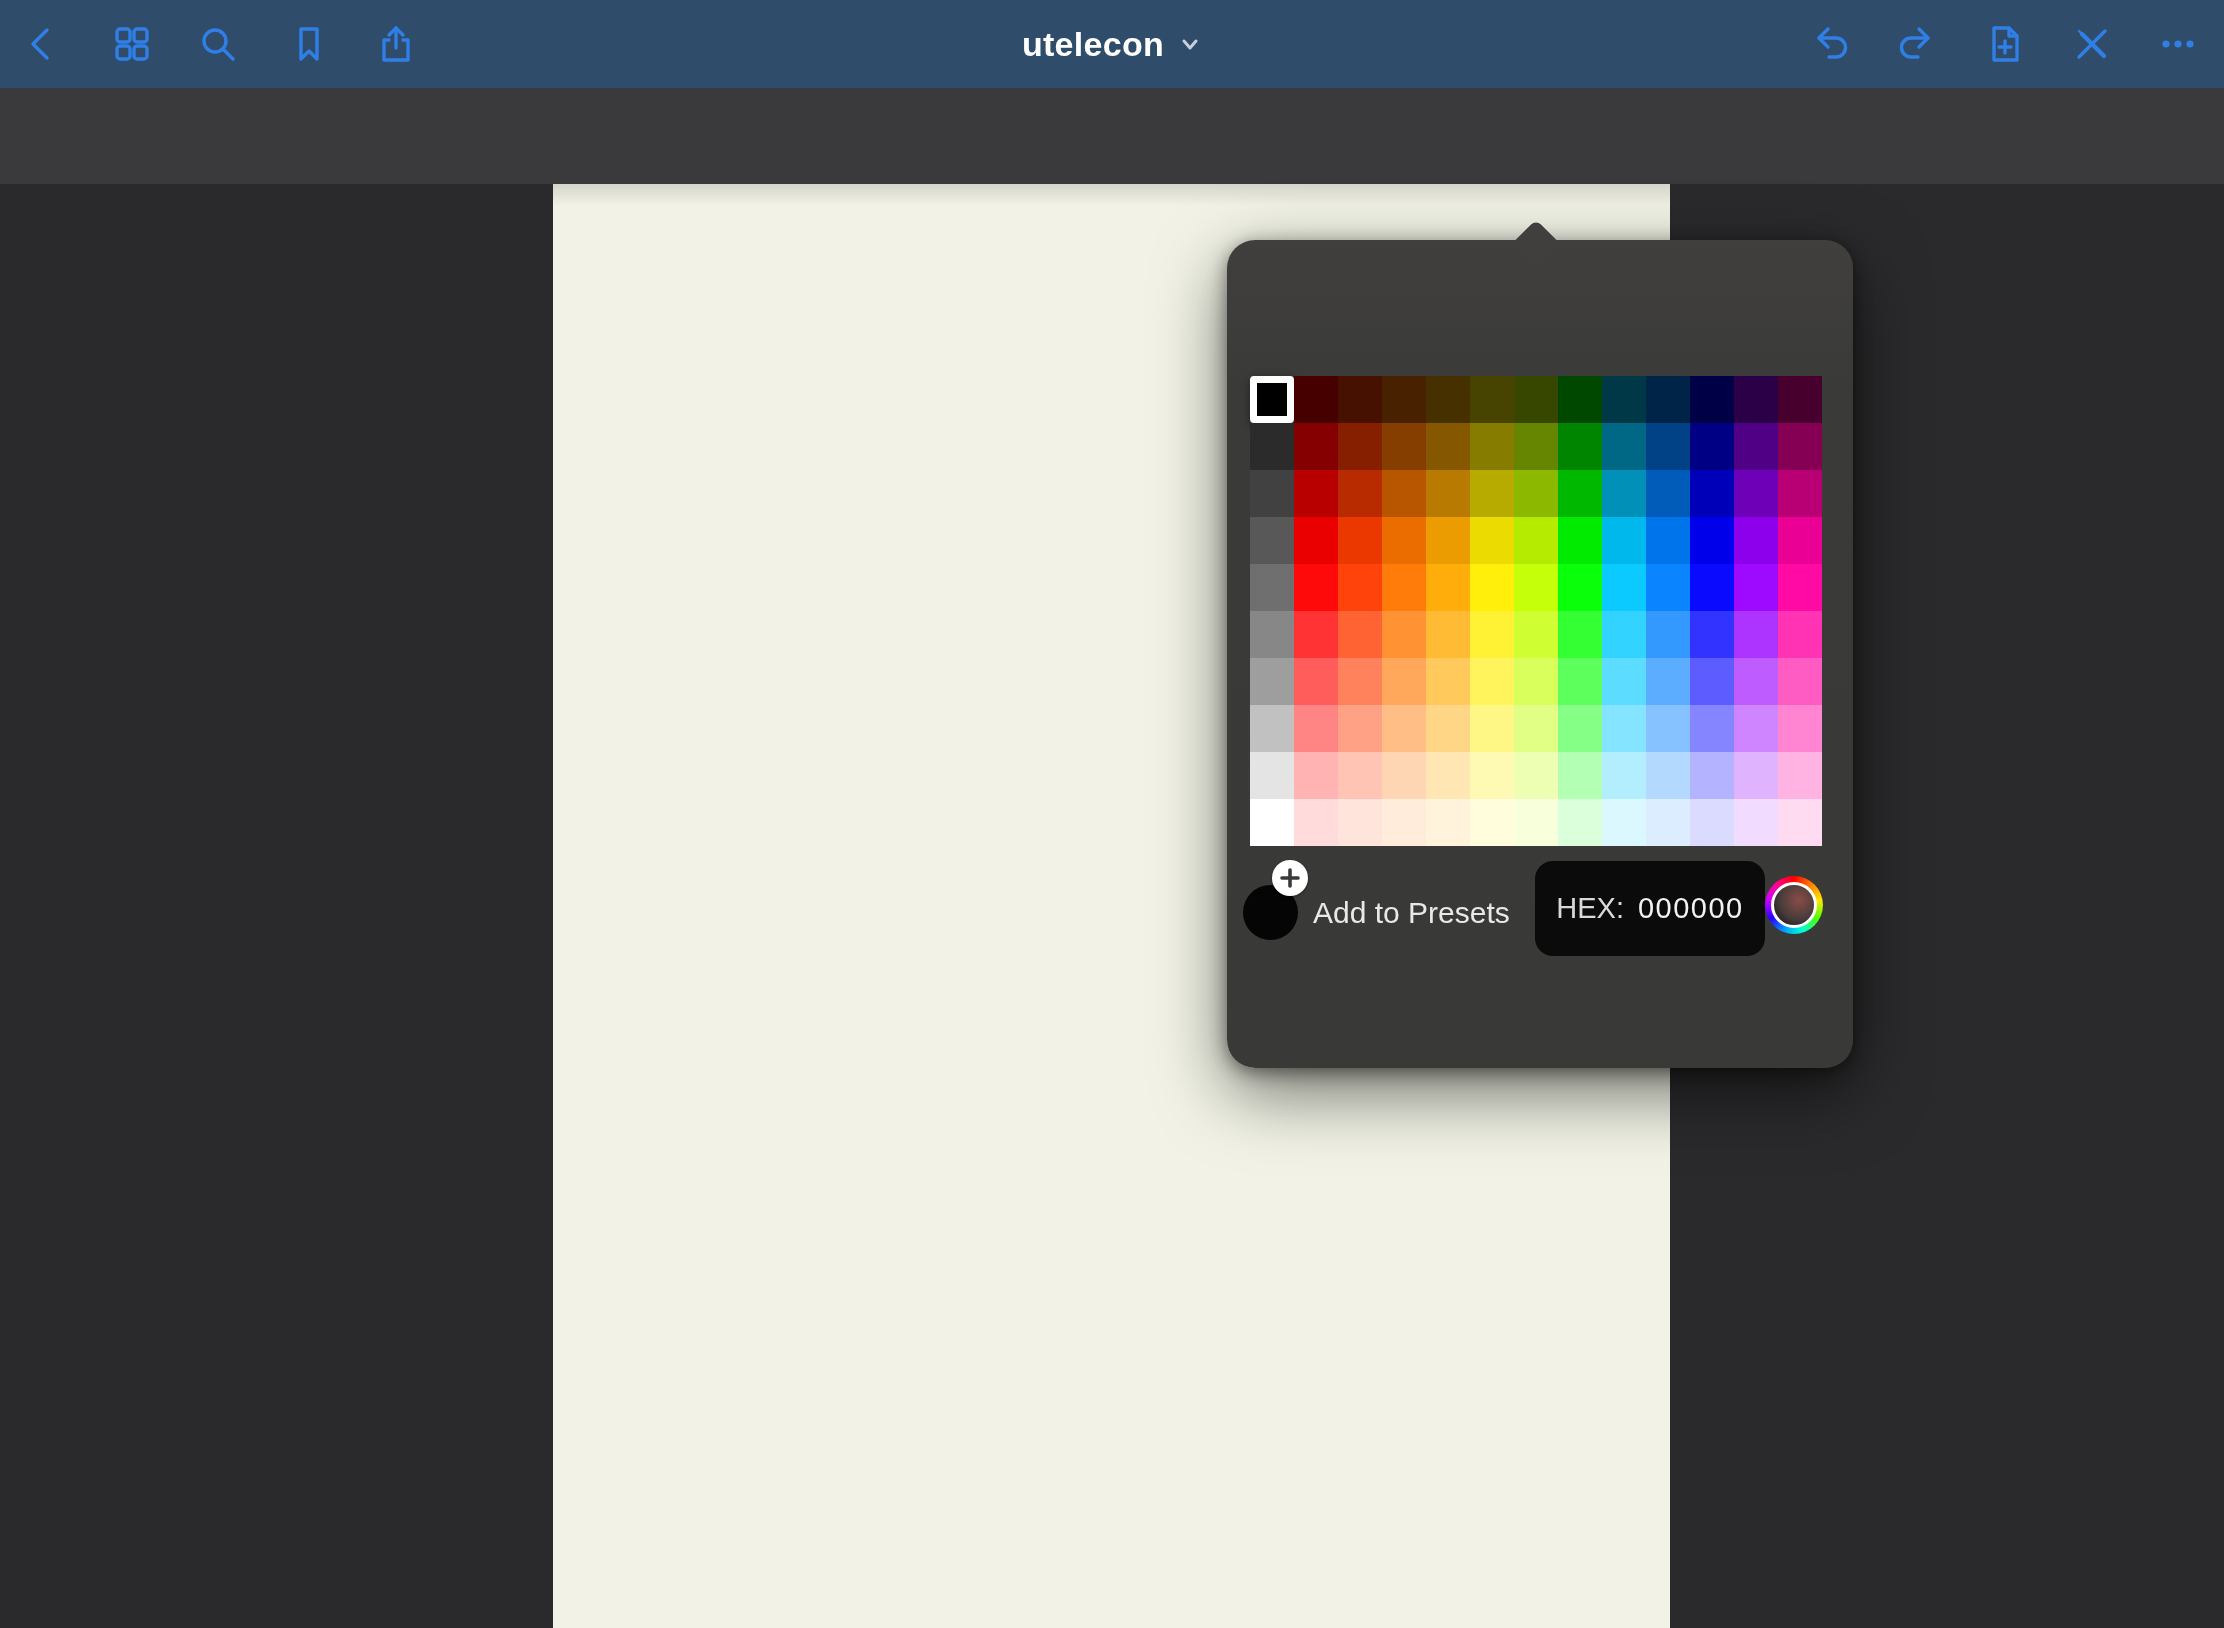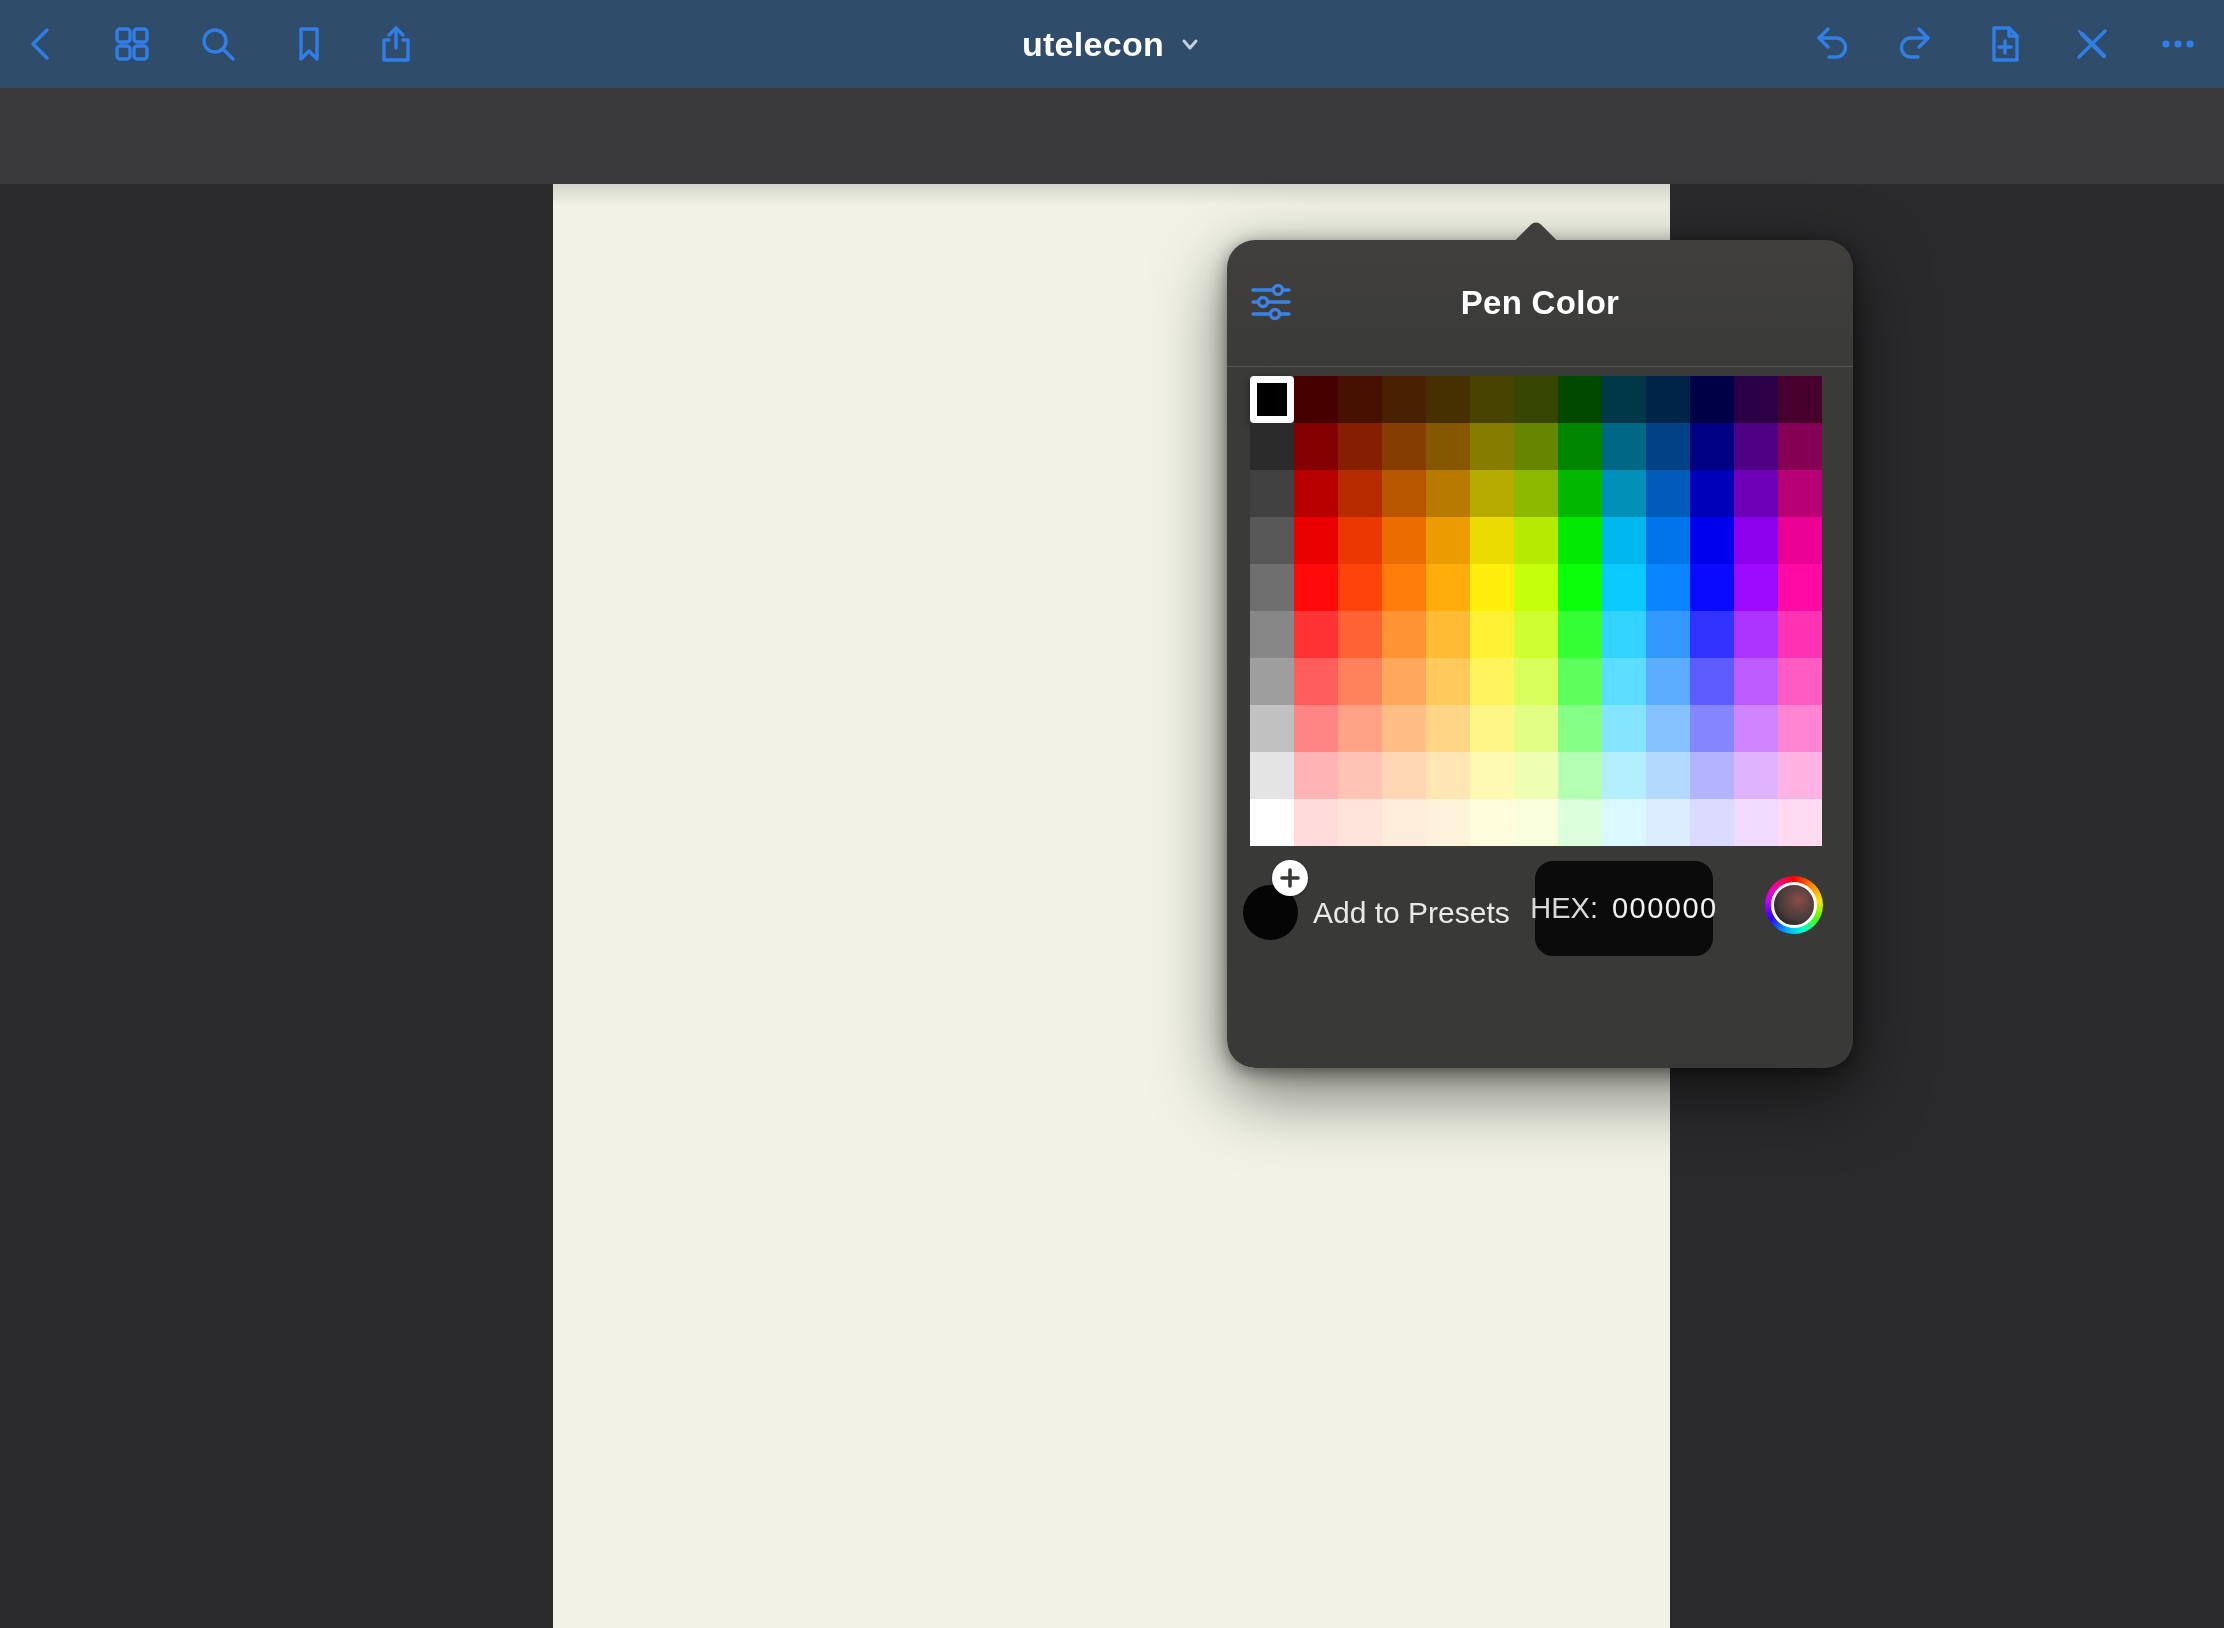--- a/index.html
+++ b/index.html
@@ -43,21 +43,21 @@
     grid-template-columns:repeat(13,1fr);grid-template-rows:repeat(10,1fr);}
   #color-grid .cell{width:100%;height:100%;}
   #color-grid .cell.sel{box-sizing:border-box;border:7px solid #fff;border-radius:4px;
     box-shadow:0 3px 8px rgba(0,0,0,.45);}
   #preset-swatch{left:16px;top:645px;width:55px;height:55px;border-radius:50%;}
   #preset-plus{left:45px;top:620px;width:36px;height:36px;border-radius:50%;background:#fff;
     display:flex;align-items:center;justify-content:center;box-shadow:0 1px 3px rgba(0,0,0,.4);}
   #preset-plus svg{stroke:#3A3A38;stroke-width:3.6;stroke-linecap:round;}
   #add-presets-label{left:86px;top:645px;height:55px;display:flex;align-items:center;
     color:#E9E9E7;font-size:30px;}
-  #hex-field{left:308px;top:621px;width:178px;height:95px;border-radius:18px;background:#0B0B0B;
+  #hex-field{left:308px;top:621px;width:230px;height:95px;border-radius:18px;background:#0B0B0B;
     display:flex;align-items:center;justify-content:center;gap:14px;}
   #hex-field .hx-label{color:#D9D9D9;font-size:29px;}
   #hex-field .hx-value{color:#F2F2F2;font-size:29px;letter-spacing:1.5px;}
   #wheel-btn{left:538px;top:636px;width:58px;height:58px;border-radius:50%;
     background:conic-gradient(#f00,#ff8000,#ffe600,#4dff00,#00ffd0,#00a2ff,#2a00ff,#c800ff,#ff0090,#f00);
     display:flex;align-items:center;justify-content:center;}
   #wheel-btn .core{width:40px;height:40px;border-radius:50%;border:3px solid #fff;
     background:radial-gradient(circle at 62% 38%, #8a4c48, #463c3a 55%, #141414 95%);}
   #seg-control{left:94px;top:755px;width:427px;height:64px;border-radius:16px;background:#4E4E4C;}
   #seg-custom-bg{left:218px;top:5px;width:204px;height:54px;border-radius:13px;background:#8B8B8F;
@@ -258,33 +258,20 @@
         <div class="bar"></div>
       </div>
   </div>
 
   <div id="canvas" class="abs"></div>
   <div id="paper" class="abs"></div>
 
   <div id="popup" class="abs">
     <div id="popup-arrow" class="abs"></div>
 
-    <div id="popup-header" class="abs">
-      <div id="sliders-btn" class="abs">
-        <svg width="46" height="46" viewBox="0 0 46 46">
-          <line x1="5" y1="11" x2="41" y2="11"></line>
-            <circle cx="30" cy="11" r="4.5" fill="#3B3B39"></circle>
-          <line x1="5" y1="23" x2="41" y2="23"></line>
-            <circle cx="15" cy="23" r="4.5" fill="#3B3B39"></circle>
-          <line x1="5" y1="35" x2="41" y2="35"></line>
-            <circle cx="27" cy="35" r="4.5" fill="#3B3B39"></circle>
-        </svg>
-      </div>
-      <div id="popup-title" class="abs">Pen Color</div>
-    </div>
 
     <div id="color-grid" class="abs">
         <div class="cell sel" style="background-color: rgb(0, 0, 0);"></div>
         <div class="cell" style="background-color: rgb(71, 0, 0);"></div>
         <div class="cell" style="background-color: rgb(71, 17, 0);"></div>
         <div class="cell" style="background-color: rgb(71, 33, 0);"></div>
         <div class="cell" style="background-color: rgb(71, 48, 0);"></div>
         <div class="cell" style="background-color: rgb(71, 67, 0);"></div>
         <div class="cell" style="background-color: rgb(55, 71, 0);"></div>
         <div class="cell" style="background-color: rgb(0, 71, 0);"></div>

